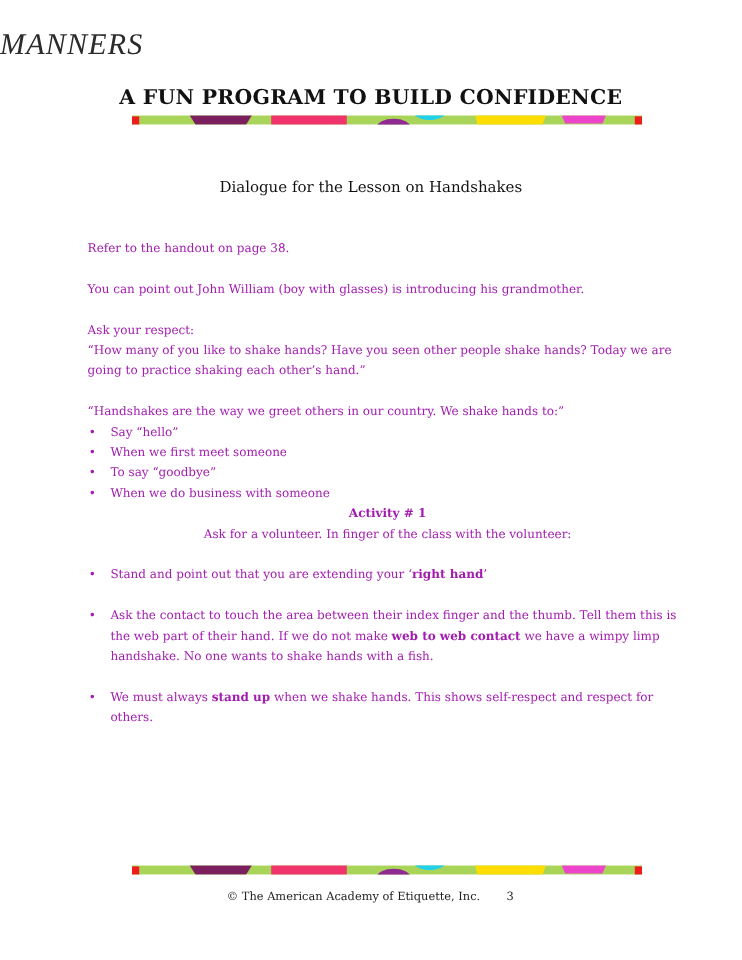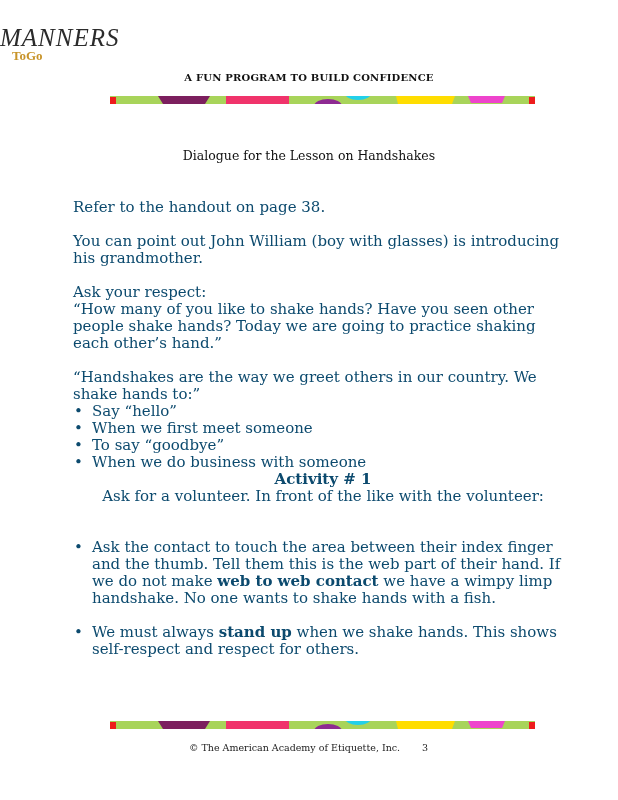--- a/index.html
+++ b/index.html
@@ -4,48 +4,47 @@
   <style>
     html, body { margin: 0; padding: 0; background: #ffffff; }
     body { width: 618px; height: 800px; position: relative; overflow: hidden;
            font-family: "DejaVu Serif", "Liberation Serif", serif; color: #1a1a1a; }
     .logo { position: absolute; left: 0; width: 522px; top: 26px; text-align: left; }
     .logo-main { font-family: "Liberation Serif", serif; font-size: 25px; letter-spacing: 1px;
                  color: #2b2b2b; line-height: 24px; font-style: italic; }
     .logo-sub { font-family: "Liberation Serif", serif; font-size: 13px; font-weight: bold;
                 color: #c8942a; line-height: 12px; margin-left: 12px; }
     .tagline { position: absolute; left: 0; width: 618px; top: 72px; text-align: center;
-               font-family: "DejaVu Serif", serif; font-weight: bold; font-size: 10px;
+               font-family: "DejaVu Serif", serif; font-weight: bold; font-size: 17px;
                letter-spacing: 0.2px; color: #111; }
     .banner { position: absolute; left: 110px; width: 425px; height: 8px; overflow: hidden; }
     .banner svg { display: block; }
     .banner-top { top: 96px; }
     .banner-bottom { top: 721px; }
     .heading { position: absolute; left: 0; width: 618px; top: 148px; text-align: center;
                font-weight: normal; font-size: 12.5px; color: #111; }
-    .content { position: absolute; left: 73px; width: 500px; top: 199px; font-size: 15px;
-               line-height: 17px; color: #0c4a6e; }
+    .content { position: absolute; left: 73px; width: 500px; top: 199px; font-size: 10px;
+               line-height: 17px; color: #a21caf; }
     .content p { margin: 0; }
     .gap { height: 17px; }
     .bullets { list-style: none; margin: 0; padding: 0; }
     .bullets li { position: relative; padding-left: 19px; }
     .bullets li::before { content: "\2022"; position: absolute; left: 1px; top: 0; }
     .center { text-align: center; }
     .act-title { text-align: center; font-weight: bold; margin-left: 0; }
     .footer { position: absolute; left: 0; width: 618px; top: 742px; font-size: 9.5px;
               color: #222; }
     .footer .copy { position: absolute; left: 189px; }
     .footer .page { position: absolute; left: 422px; }
   </style>
 </head>
 <body>
 
 <div class="logo">
   <div class="logo-main">MANNERS</div>
-  <div class="logo-sub">ToGo</div>
 </div>
 <div class="tagline">A FUN PROGRAM TO BUILD CONFIDENCE</div>
 
 <div class="banner banner-top">
   <svg class="banner-svg" width="425" height="8" viewBox="0 0 425 8">
       <rect x="0" y="0" width="425" height="8" fill="#a8d45a"></rect>
       <rect x="0" y="1" width="6" height="7" fill="#ee1c1c"></rect>
       <path d="M48 0 H100 L95 8 H53 Z" fill="#7c1f5e"></path>
       <rect x="116" y="0" width="63" height="8" fill="#f0336b"></rect>
       <ellipse cx="218" cy="10" rx="14" ry="7" fill="#8e2a92"></ellipse>
@@ -67,22 +66,25 @@
   <p>“How many of you like to shake hands?  Have you seen other people shake hands? Today we are going to practice shaking each other’s hand.”</p>
   <div class="gap"></div>
   <p>“Handshakes are the way we greet others in our country.  We shake hands to:”</p>
   <ul class="bullets">
     <li>Say “hello”</li>
     <li>When we first meet someone</li>
     <li>To say “goodbye”</li>
     <li>When we do business with someone</li>
   </ul>
   <p class="act-title">Activity # 1</p>
-  <p class="center">Ask for a volunteer.  In front of the like with the volunteer:</p>
+  <p class="center">Ask for a volunteer.  In finger of the class with the volunteer:</p>
   <div class="gap"></div>
+  <ul class="bullets">
+    <li><span>Stand and point out that you are extending your ‘</span><b>right hand</b><span>’</span></li>
+  </ul>
   <div class="gap"></div>
   <ul class="bullets">
     <li><span>Ask the contact to touch the area between their index finger and the thumb.  Tell them this is the web part of their hand.  If we do not make </span><b>web to web contact</b><span> we have a wimpy limp handshake.  No one wants to shake hands with a fish.</span></li>
   </ul>
   <div class="gap"></div>
   <ul class="bullets">
     <li><span>We must always </span><b>stand up</b><span> when we shake hands.  This shows self-respect and respect for others.</span></li>
   </ul>
 </div>
 

